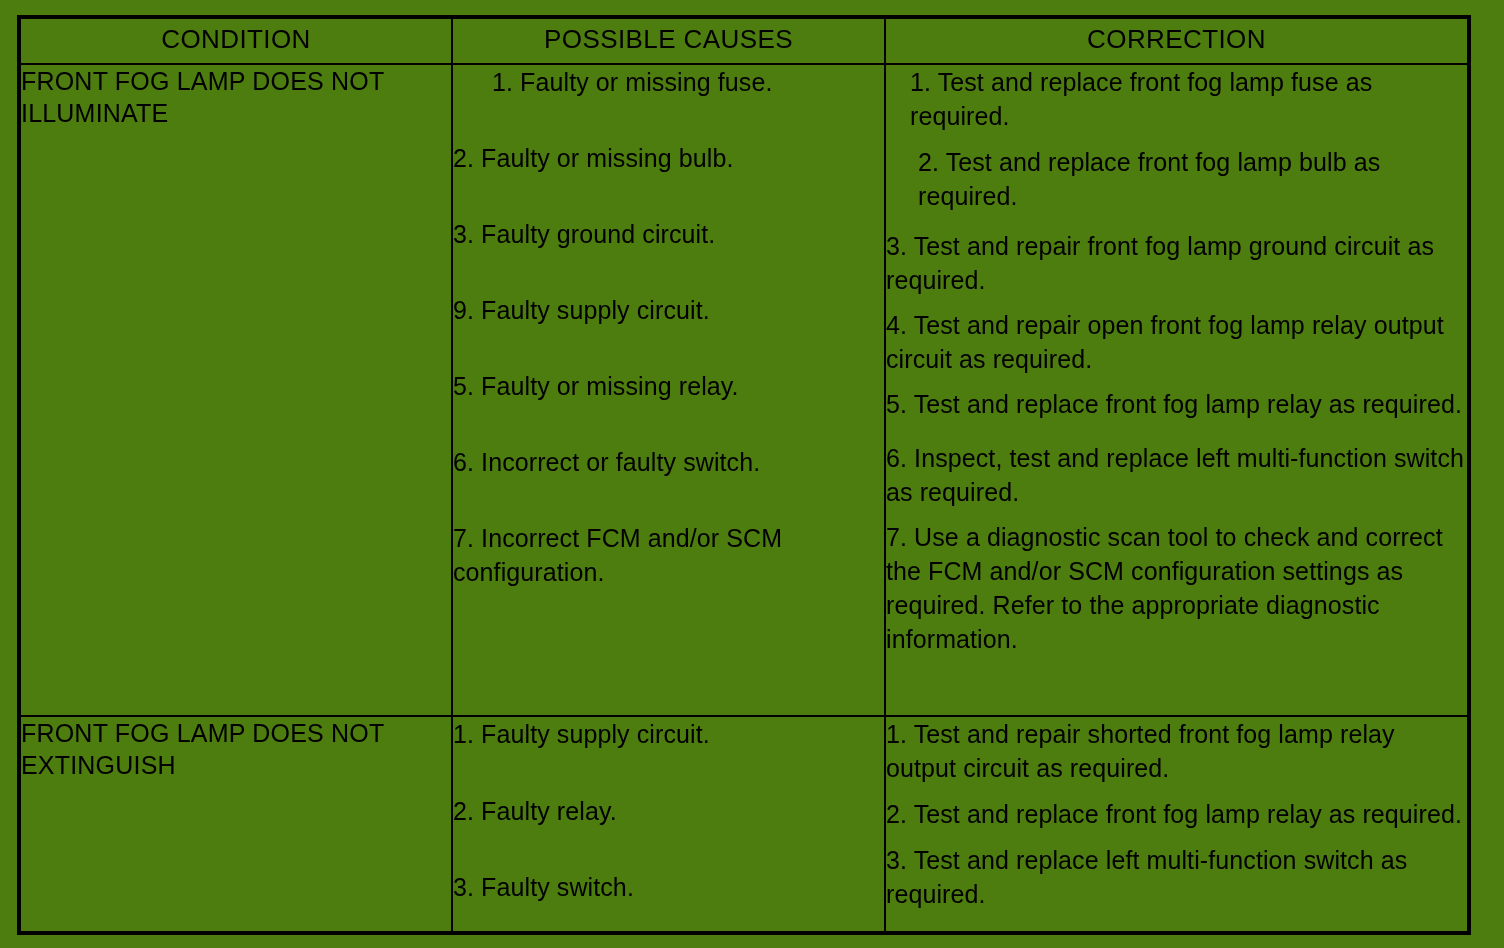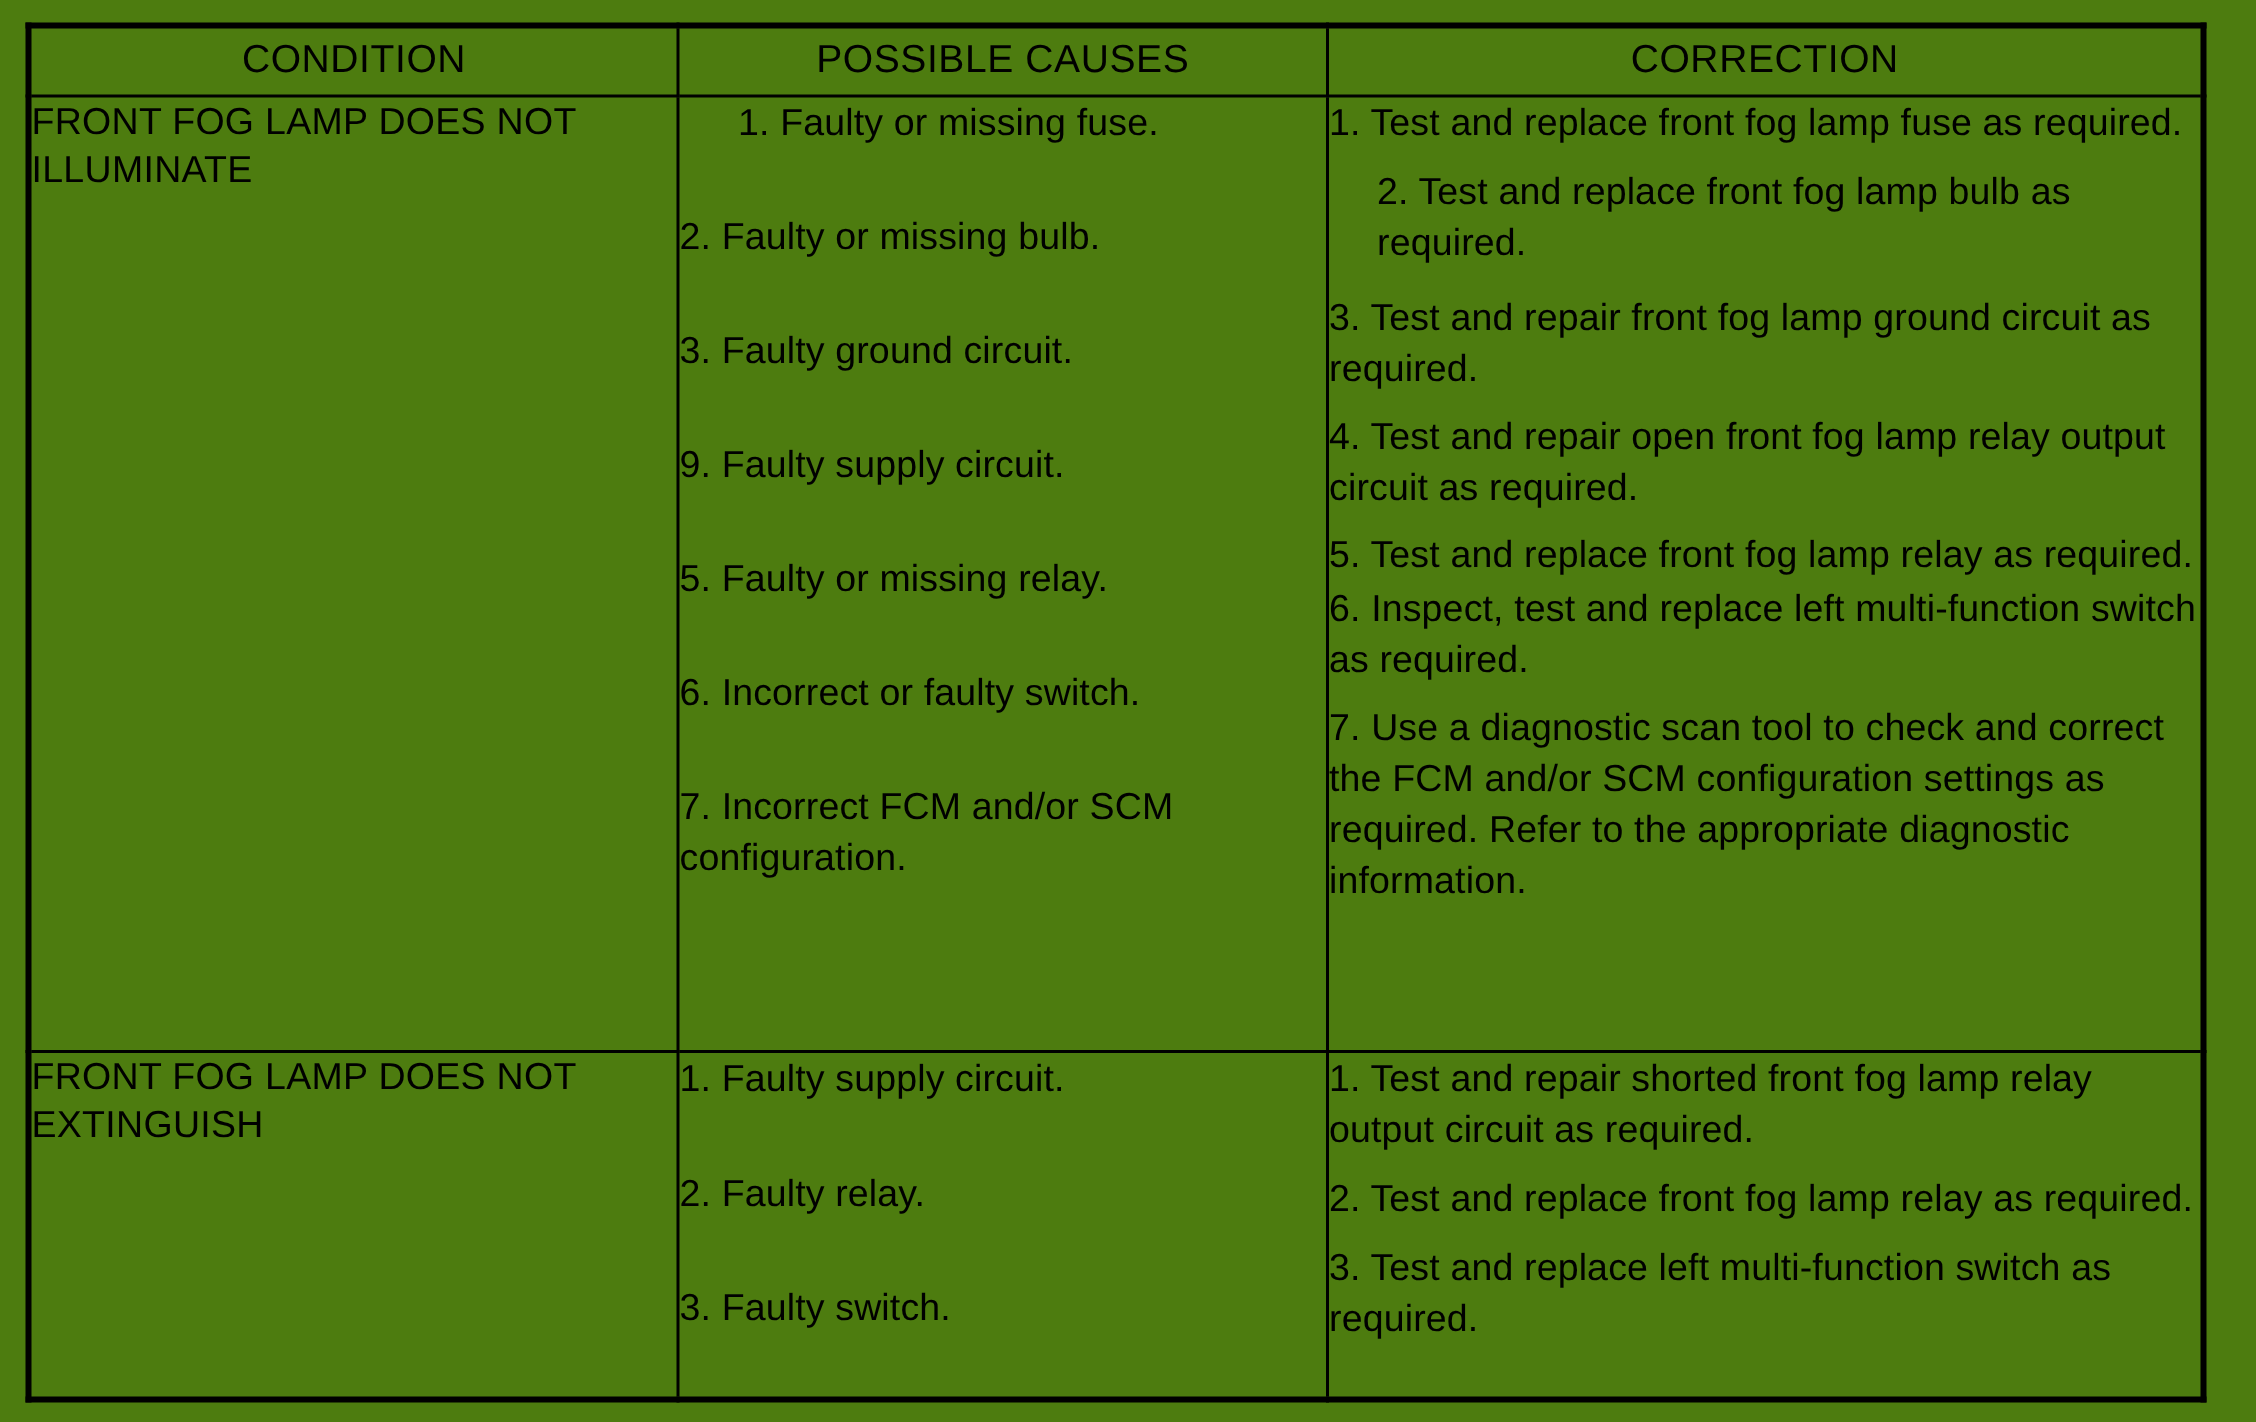--- a/index.html
+++ b/index.html
@@ -136,25 +136,25 @@
             <li class="item" style="height:76px;">3. Faulty ground circuit.</li>
             <li class="item" style="height:76px;">9. Faulty supply circuit.</li>
             <li class="item" style="height:76px;">5. Faulty or missing relay.</li>
             <li class="item" style="height:76px;">6. Incorrect or faulty switch.</li>
             <li class="item">7. Incorrect FCM and/or SCM configuration.</li>
           </ul>
         </td>
 
         <td class="cell-correction">
           <ul class="item-list">
-            <li class="item" style="margin-bottom:12px;">1. Test and replace front fog lamp fuse as required.</li>
+            <li class="item" style="margin-bottom:12px;padding-left:24px;">1. Test and replace front fog lamp fuse as required.</li>
             <li class="item" style="margin-bottom:16px;padding-left:32px;">2. Test and replace front fog lamp bulb as required.</li>
             <li class="item" style="margin-bottom:11px;">3. Test and repair front fog lamp ground circuit as required.</li>
             <li class="item" style="margin-bottom:11px;">4. Test and repair open front fog lamp relay output circuit as required.</li>
-            <li class="item" style="margin-bottom:2px;">5. Test and replace front fog lamp relay as required.</li>
+            <li class="item" style="margin-bottom:20px;">5. Test and replace front fog lamp relay as required.</li>
             <li class="item" style="margin-bottom:11px;">6. Inspect, test and replace left multi-function switch as required.</li>
             <li class="item">7. Use a diagnostic scan tool to check and correct the FCM and/or SCM configuration settings as required. Refer to the appropriate diagnostic information.</li>
           </ul>
         </td>
       </tr>
 
       <tr class="row2">
         <td class="cell-condition">
           <div class="condition-text">FRONT FOG LAMP DOES NOT EXTINGUISH</div>
         </td>

